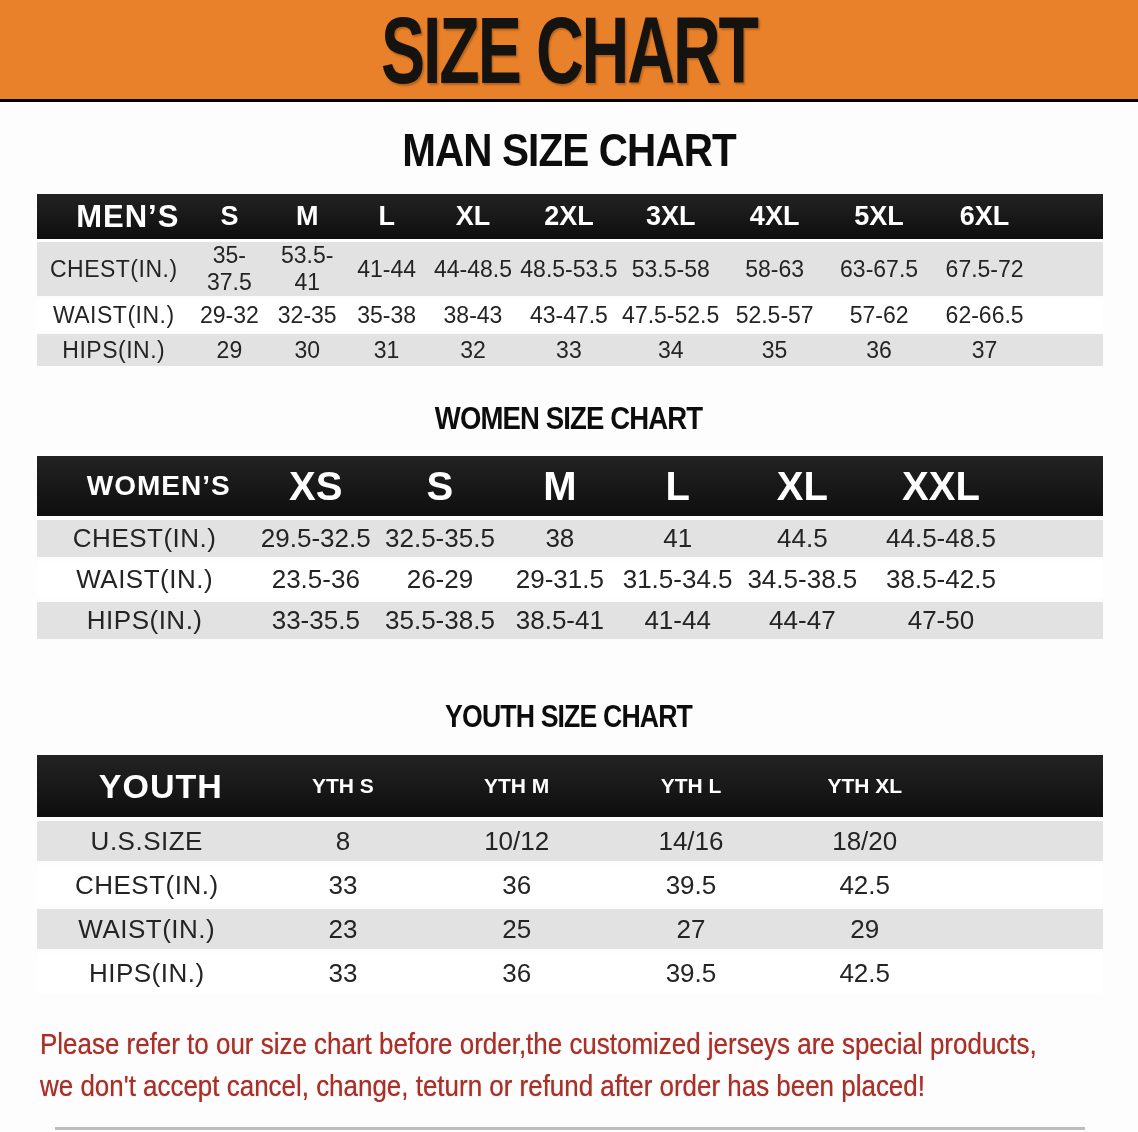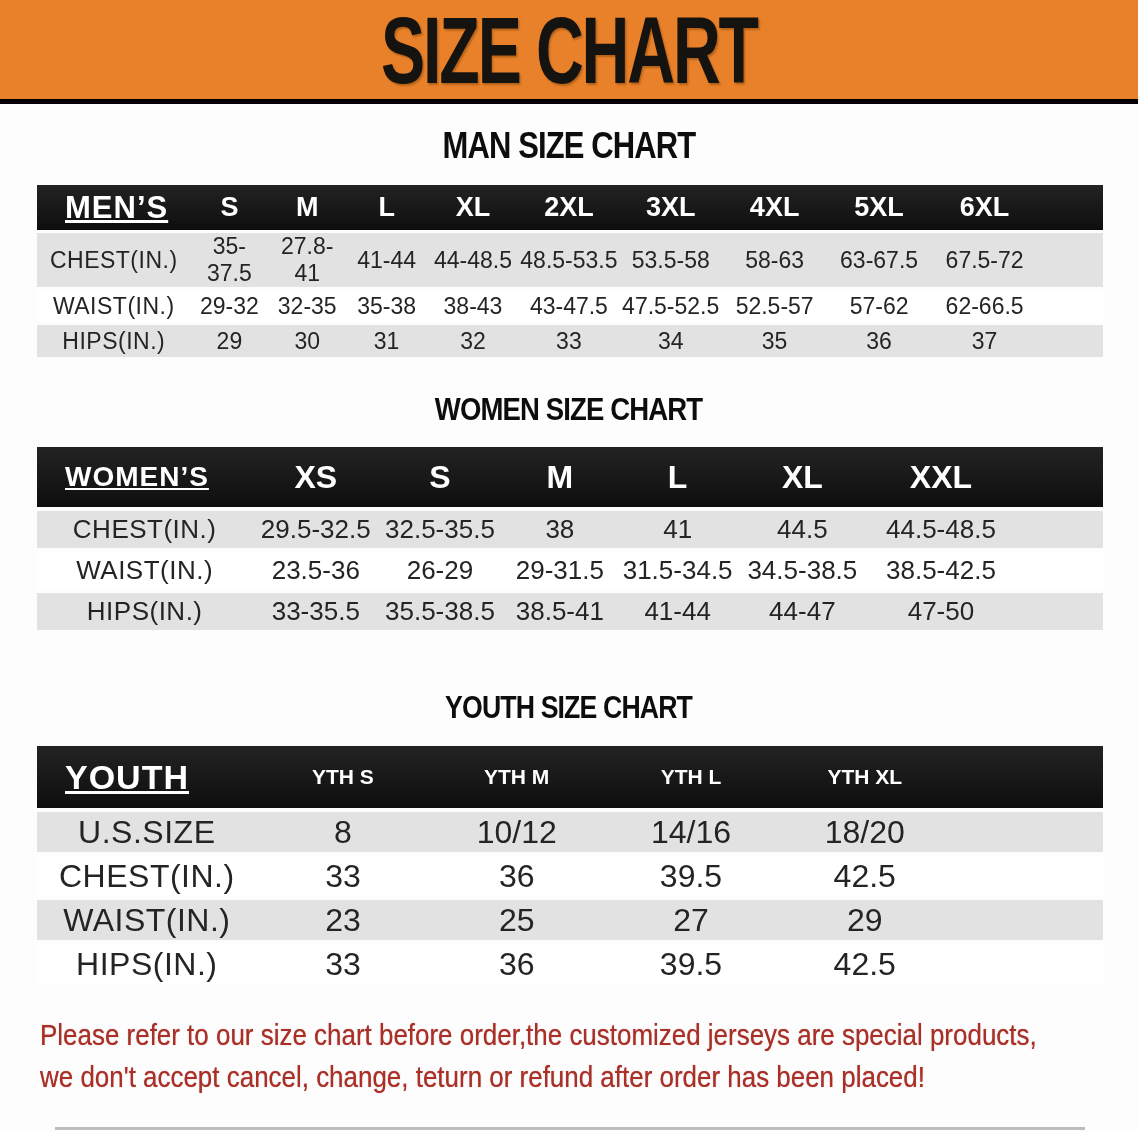--- a/index.html
+++ b/index.html
@@ -4,63 +4,63 @@
 <style>
   html,body{margin:0;padding:0;}
   body{
     width:1138px;height:1132px;position:relative;overflow:hidden;
     background:#fdfdfd;
     font-family:"Liberation Sans","DejaVu Sans",sans-serif;
     color:#1e1e1e;
   }
   
   .banner{
-    height:99px;background:#e8812a;border-bottom:5px solid #000000;
+    height:99px;background:#e8812a;border-bottom:3px solid #000000;
     display:flex;align-items:center;justify-content:center;
   }
   .banner .big{
     display:inline-block;font-size:92px;font-weight:bold;color:#151310;
     transform:scaleX(0.72) scaleY(1.02);letter-spacing:-3px;line-height:1;
     text-shadow:2px 2px 2px rgba(120,60,0,.45);
   }
   
   h2{text-align:center;margin:0;line-height:1;color:#0d0d0d;}
   h2 .cond{display:inline-block;font-weight:bold;transform:scaleX(0.86);letter-spacing:-1px;}
-  .h2-men{margin-top:24px;font-size:36px;}
+  .h2-men{margin-top:24px;font-size:47px;}
   .h2-women{margin-top:33px;font-size:32px;}
   .h2-youth{margin-top:58px;font-size:31px;}
   
   table{
     border-collapse:separate;table-layout:fixed;
     width:1066px;margin-left:37px;
   }
   thead th{
     background:linear-gradient(#232323,#0e0e0e);color:#fff;
     font-weight:bold;text-align:center;vertical-align:middle;padding:0;
   }
-  thead th.lbl{text-align:left;padding-left:28px;letter-spacing:1px;text-decoration:underline;}
+  thead th.lbl{text-align:center;padding-left:28px;letter-spacing:1px;}
   tbody td{
     text-align:center;vertical-align:middle;color:#242424;padding:0;
     background:#ffffff;
   }
   tbody tr:nth-child(odd) td{background:#e3e2e2;}
   tbody td.rowlbl{letter-spacing:0.5px;}
   
   .t-men{border-spacing:0 3px;margin-top:18px;}
   .t-men thead th{height:45px;font-size:27px;}
   .t-men thead th.lbl{font-size:31px;}
   .t-men tbody td{height:32px;font-size:23px;}
   .t-women{border-spacing:0 4px;margin-top:18px;}
-  .t-women thead th{height:60px;font-size:32px;}
+  .t-women thead th{height:60px;font-size:40px;}
   .t-women thead th.lbl{font-size:28px;}
   .t-women tbody td{height:37px;font-size:26px;}
   .t-youth{border-spacing:0 4px;margin-top:19px;}
   .t-youth thead th{height:62px;font-size:21px;}
   .t-youth thead th.lbl{font-size:34px;}
-  .t-youth tbody td{height:40px;font-size:32px;}
+  .t-youth tbody td{height:40px;font-size:26px;}
   
   .footer-note{margin:26px 0 0 40px;color:#ab2f26;}
   .footer-note .line{
     display:inline-block;font-size:30px;line-height:42px;white-space:nowrap;
     transform:scaleX(0.865);transform-origin:left center;
     text-shadow:0 0 1px rgba(120,20,10,.6);
   }
   .bottom-edge{
     position:absolute;left:55px;bottom:2px;width:1030px;height:3px;
     background:#bdbdbd;
@@ -102,21 +102,21 @@
         <th>4XL</th>
         <th>5XL</th>
         <th>6XL</th>
         <th></th>
       </tr>
     </thead>
     <tbody>
       <tr>
         <td class="rowlbl">CHEST(IN.)</td>
         <td>35-37.5</td>
-        <td>27.8-41</td>
+        <td>53.5-41</td>
         <td>41-44</td>
         <td>44-48.5</td>
         <td>48.5-53.5</td>
         <td>53.5-58</td>
         <td>58-63</td>
         <td>63-67.5</td>
         <td>67.5-72</td>
         <td></td>
       </tr>
       <tr>

